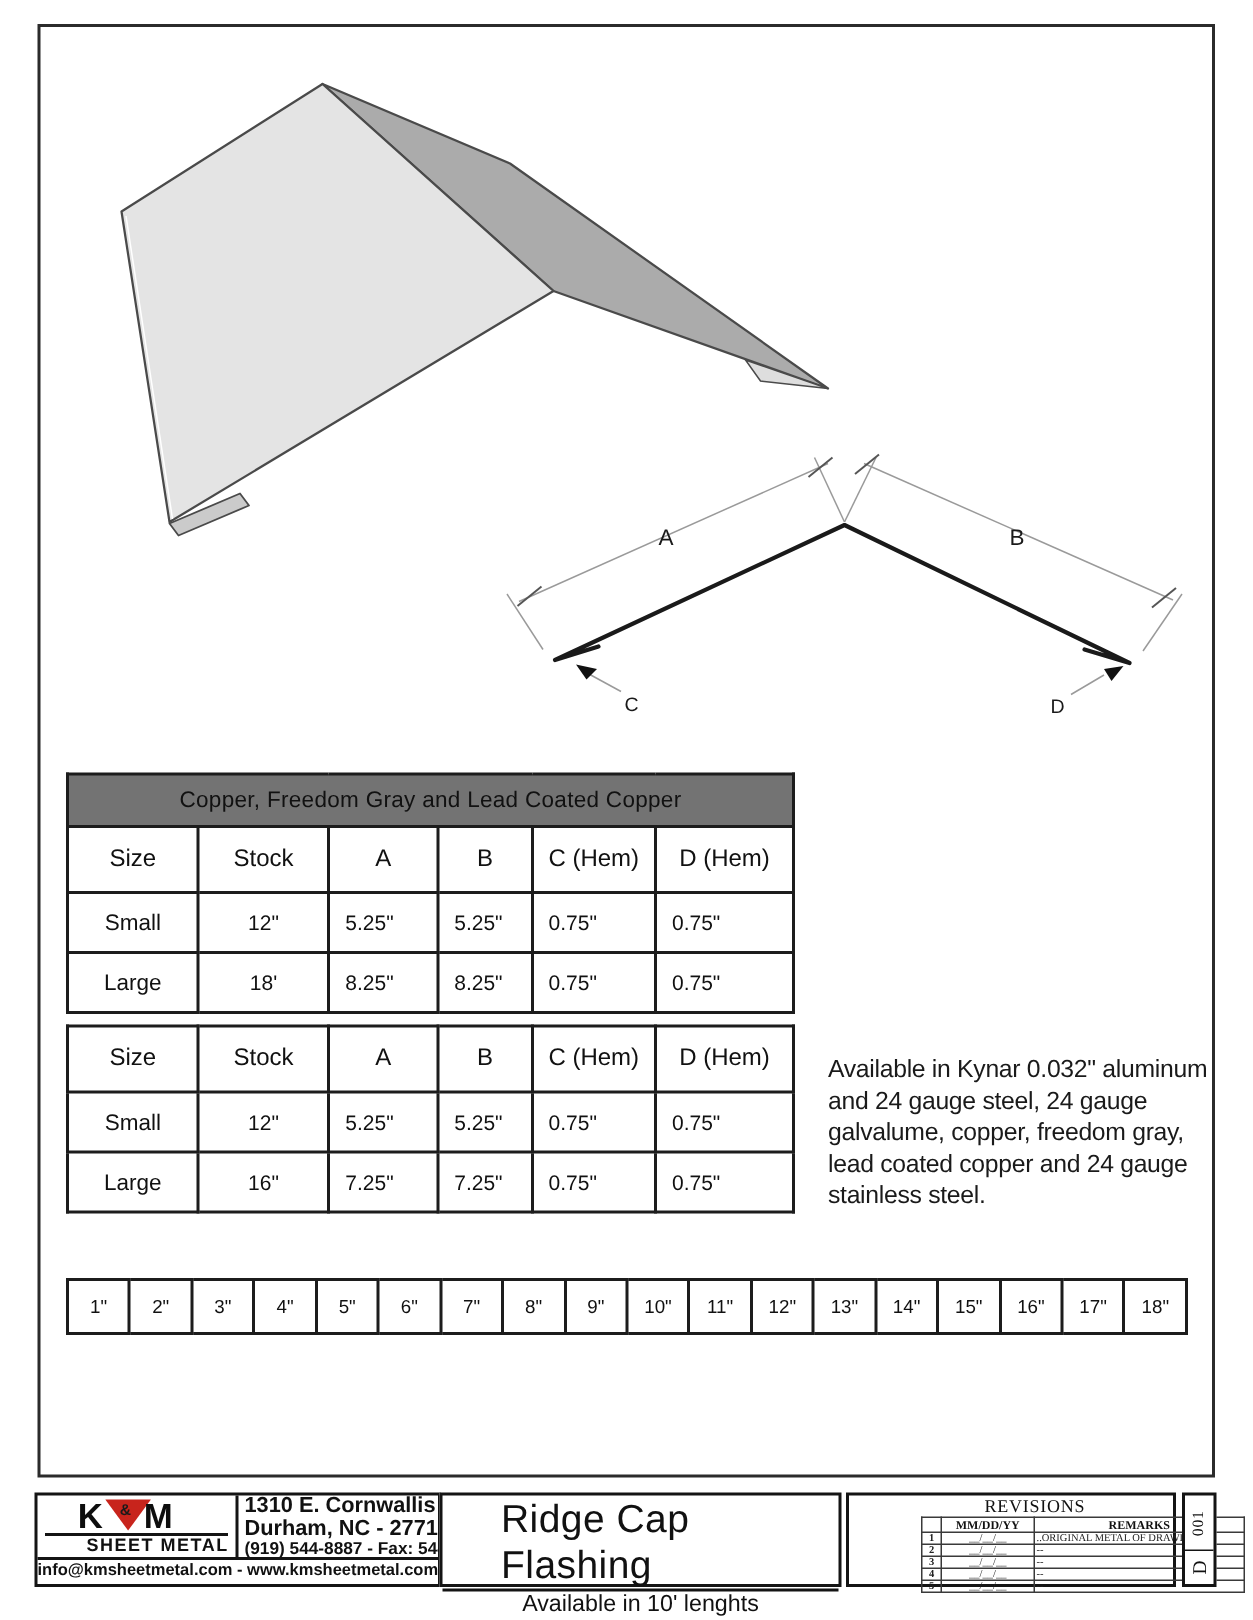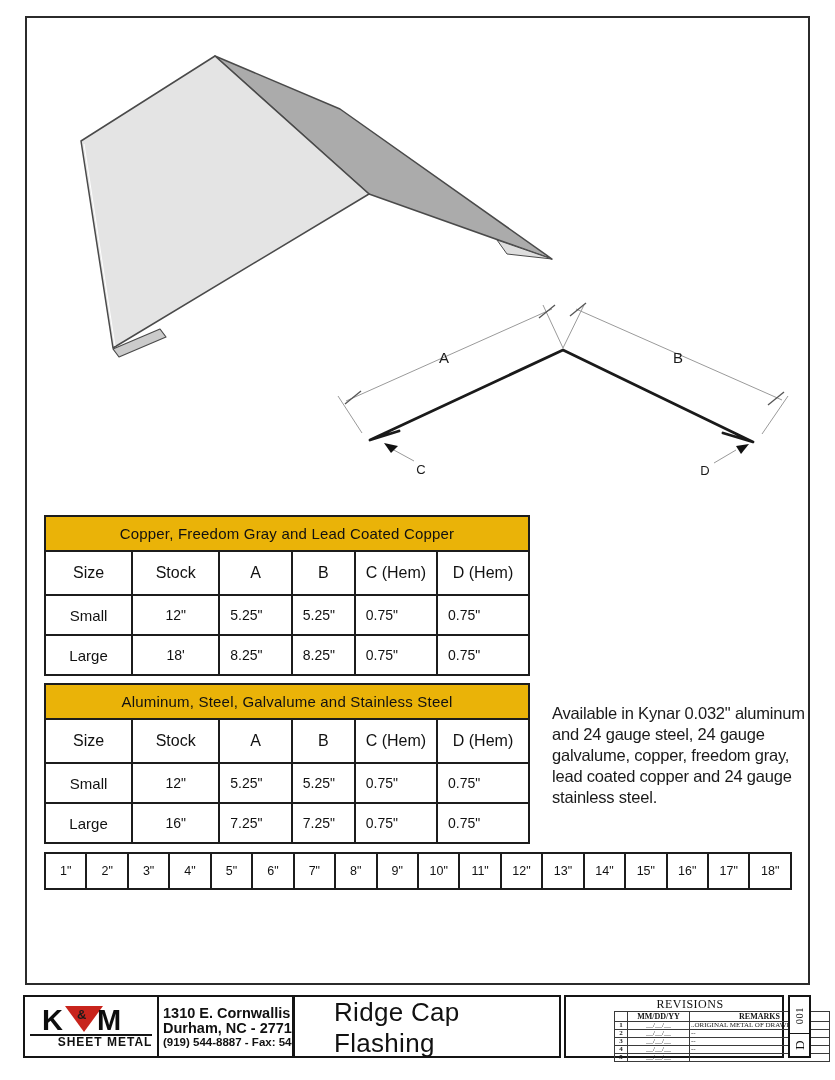--- a/index.html
+++ b/index.html
@@ -6,21 +6,21 @@
   body{
     width:835px;height:1080px;position:relative;background:#ffffff;
     font-family:"Liberation Sans",sans-serif;color:#111;overflow:hidden;
   }
   .frame{position:absolute;left:25px;top:16px;width:781px;height:965px;border:2px solid #2b2b2b;}
   svg.overlay{position:absolute;left:0;top:0;pointer-events:none;}
 
   
   .spec-table{position:absolute;left:44px;width:486px;border-collapse:collapse;table-layout:fixed;background:#fff;}
   .spec-table th,.spec-table td{border:2px solid #1c1c1c;text-align:center;font-weight:normal;padding:0;}
-  .spec-table .t-title{background:#eab308;font-size:15px;height:33px;letter-spacing:.2px;}
+  .spec-table .t-title{background:#737373;font-size:15px;height:33px;letter-spacing:.2px;}
   .spec-table .t-head td{height:42px;font-size:16px;}
   .spec-table .t-row td{height:38px;font-size:14px;}
   .spec-table .t-row td:first-child{font-size:15px;}
   .spec-table .t-row td:not(:first-child){text-align:left;padding-left:10px;}
   .spec-table .t-row td.c-stock{text-align:center;padding-left:0;}
 
   
   .pitch-table{position:absolute;left:44px;top:852px;width:748px;border-collapse:collapse;table-layout:fixed;background:#fff;}
   .pitch-table td{border:2px solid #1c1c1c;text-align:center;padding:0;}
   .pitch-table .t-title{background:#e3e3e3;font-size:15px;height:34px;}
@@ -147,23 +147,20 @@
 <table class="spec-table" style="top:683px">
   <colgroup>
       <col style="width:18%">
       <col style="width:18%">
       <col style="width:15%">
       <col style="width:13%">
       <col style="width:17%">
       <col style="width:19%">
     </colgroup>
   <tbody>
-      <tr>
-        <th class="t-title" colspan="6">Aluminum, Steel, Galvalume and Stainless Steel</th>
-      </tr>
   <tr class="t-head">
     <td>Size</td>
     <td>Stock</td>
     <td>A</td>
     <td>B</td>
     <td>C (Hem)</td>
     <td>D (Hem)</td>
   </tr>
   <tr class="t-row">
     <td>Small</td>
@@ -221,24 +218,26 @@
         <text x="56" y="26" font-size="29" font-weight="bold" fill="#0d0d0d" font-family="Liberation Sans, sans-serif">M</text>
       </svg>
       <div class="logo-sub">SHEET METAL</div>
     </div>
     <div class="f-addr">
       <div class="addr1">1310 E. Cornwallis Rd.</div>
       <div class="addr2">Durham, NC - 27713</div>
       <div class="addr3">(919) 544-8887 - Fax: 544-8898</div>
     </div>
   </div>
+  <div class="f-contact">info@kmsheetmetal.com - www.kmsheetmetal.com</div>
 </div>
 
 <div class="fbox box-title">
   <div class="f-title">Ridge Cap Flashing</div>
+  <div class="f-sub">Available in 10' lenghts</div>
 </div>
 
 <div class="fbox box-rev">
   <div class="rev-title">REVISIONS</div>
   <table class="rev">
     <colgroup>
         <col style="width:13px">
         <col style="width:62px">
         <col>
       </colgroup>

